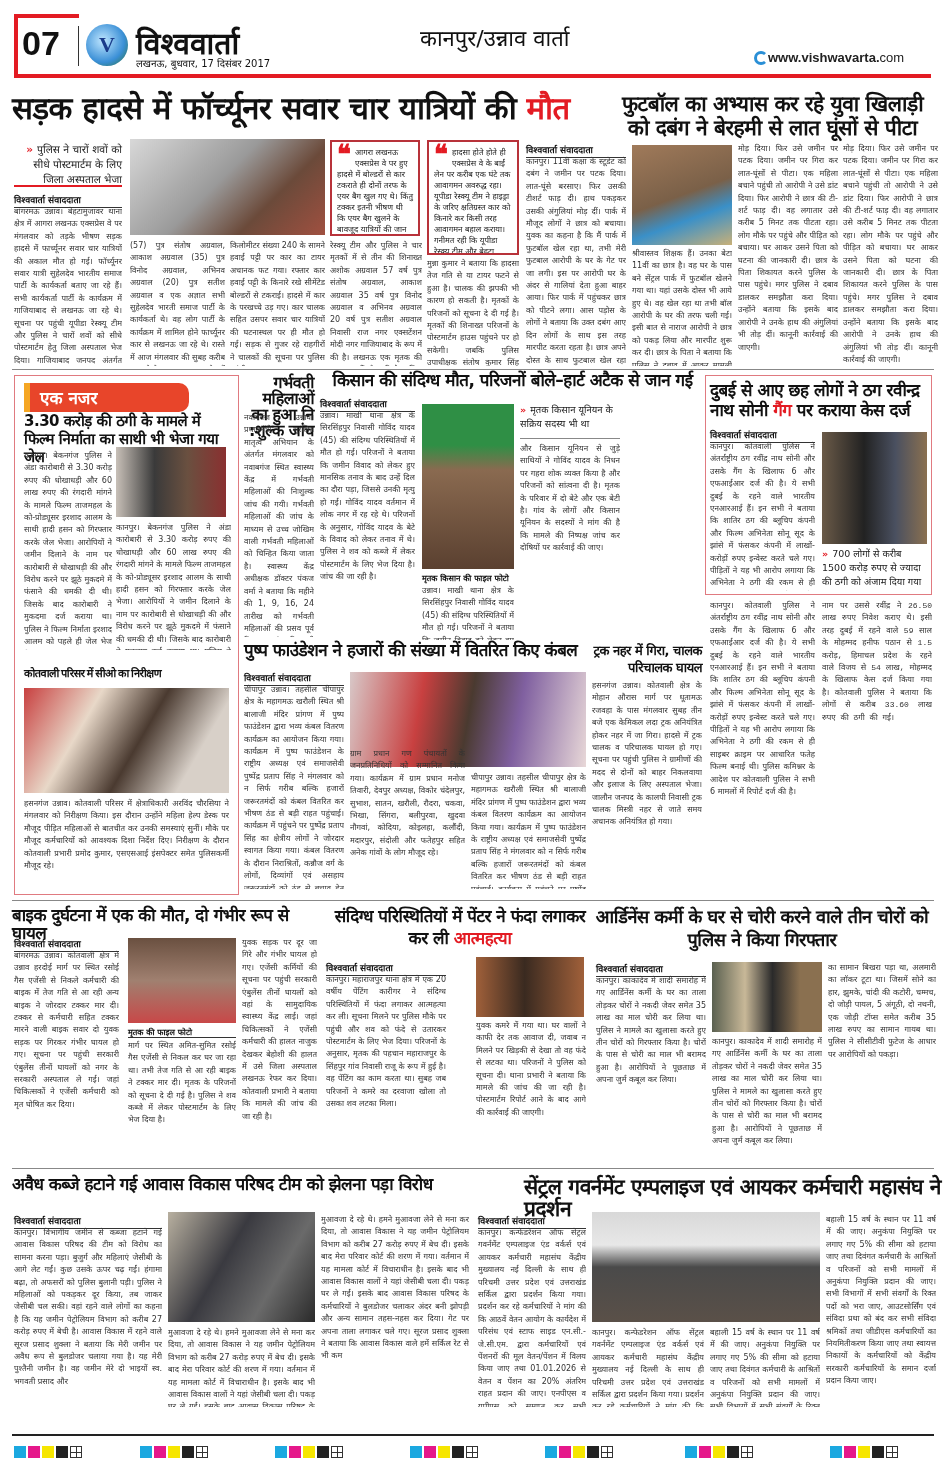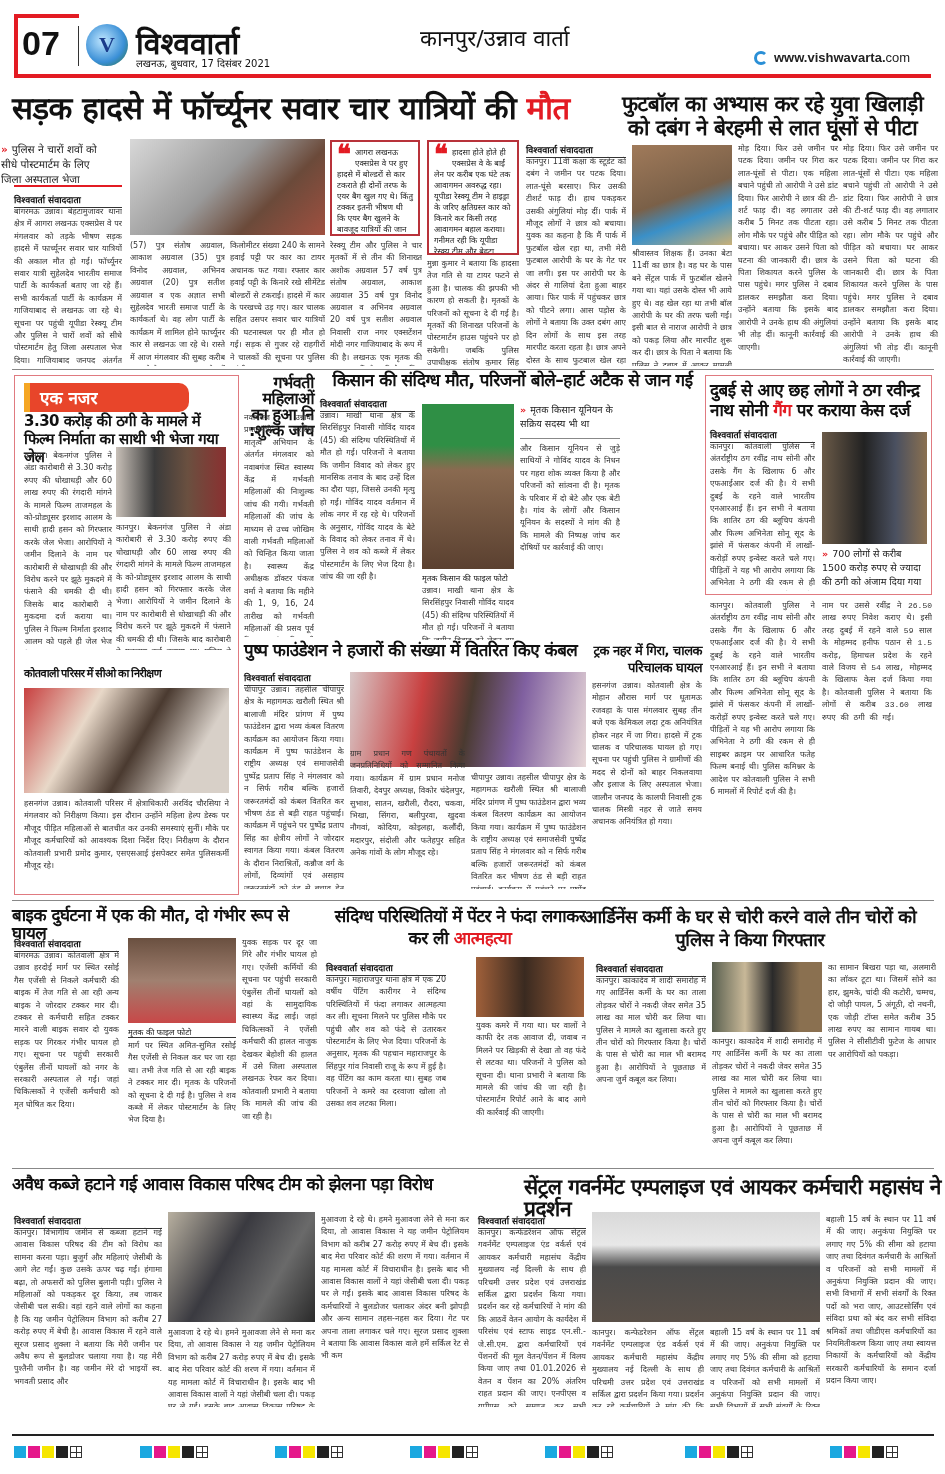--- a/index.html
+++ b/index.html
@@ -7,30 +7,30 @@
   .abs{position:absolute}
   
   .mast-frame{left:14px;top:14px;width:65px;height:64px;border-left:4px solid #e31b23;border-top:4px solid #e31b23}
   .mast-line{left:14px;top:74px;width:917px;height:4px;background:#e31b23}
   .page-no{left:22px;top:24px;font-size:34px;font-weight:bold;color:#111;font-family:"Liberation Sans",sans-serif}
   .mast-sep{left:78px;top:26px;width:1px;height:40px;background:#333}
   .logo{left:86px;top:24px;width:42px;height:42px;border-radius:50%;background:radial-gradient(circle at 40% 40%,#bfe6ff,#3a8fd6 60%,#2a6f2f);display:flex;align-items:center;justify-content:center;color:#1a3b8a;font-weight:bold;font-size:22px;font-family:"Liberation Serif",serif}
   .brand{left:136px;top:22px;font-size:30px;font-weight:bold;color:#111}
   .dateline{left:136px;top:56px;font-size:10px;color:#111}
   .section{left:420px;top:22px;font-size:22px;color:#111}
-  .site{left:754px;top:50px;font-size:13px;font-weight:bold;color:#222;font-family:"Liberation Sans",sans-serif;display:flex;align-items:center;gap:6px}
+  .site{left:754px;top:50px;font-size:13px;font-weight:bold;color:#222;font-family:"Liberation Sans",sans-serif;display:flex;align-items:center;}
   .site .ie{width:14px;height:14px;border-radius:50%;border:3px solid #2a8fd6;border-right-color:transparent}
   .site .dom{font-weight:normal}
   
   .hl{font-weight:bold;color:#111;line-height:1.05;letter-spacing:-0.5px}
   .red{color:#e31b23}
   .byline{font-size:9px;font-weight:bold;color:#111;border-bottom:1px solid #333;padding-bottom:1px}
   .body{font-size:8px;line-height:12.4px;color:#333;text-align:justify;overflow:hidden}
   .photo{background:#8a8a8a;overflow:hidden}
-  .caption{font-size:9px;font-weight:normal;color:#111}
+  .caption{font-size:9px;font-weight:bold;color:#111}
   .quote{border:2px solid #b8323a;padding:8px 10px;font-size:9.5px;line-height:14px;color:#222;overflow:hidden}
   .quote .q{color:#e31b23;font-size:26px;font-weight:bold;line-height:14px;float:left;margin-right:4px;font-family:"DejaVu Serif",serif}
   .pull{font-size:11px;line-height:16px;color:#222}
   .pull .chev{color:#e31b23;font-weight:bold;margin-right:4px}
   .rule-red{height:2px;background:#e31b23}
   .box-red{border:1.5px solid #e07a80}
   .tag{background:#e8452a;color:#fff;font-weight:bold;font-size:17px;padding:3px 10px;border-radius:0 10px 10px 0;border-left:6px solid #f5a623}
   .hrule{height:1px;background:#888}
   .cmyk{top:1446px;height:14px;display:flex;gap:2px}
   .cmyk span{width:12px;height:12px;display:inline-block}
@@ -38,29 +38,29 @@
 </style>
 </head>
 <body>
 
 <div class="abs mast-frame"></div>
 <div class="abs mast-line"></div>
 <div class="abs page-no">07</div>
 <div class="abs mast-sep"></div>
 <div class="abs logo">V</div>
 <div class="abs brand">विश्ववार्ता</div>
-<div class="abs dateline">लखनऊ,   बुधवार, 17 दिसंबर 2021</div>
+<div class="abs dateline">लखनऊ,   बुधवार, 17 दिसंबर 2017</div>
 <div class="abs section">कानपुर/उन्नाव वार्ता</div>
 <div class="abs site">
   <span class="ie"></span>
   <span><span>www.vishwavarta.</span><span class="dom">com</span></span>
 </div>
 
 <div class="abs hl" style="left:12px;top:92px;width:600px;font-size:31px;"><span>सड़क हादसे में फॉर्च्यूनर सवार चार यात्रियों की </span><span class="red">मौत</span></div>
-<div class="abs pull" style="left:1px;top:142px;width:108px;font-size:10.5px;line-height:15px;"><span class="chev">»</span><span>पुलिस ने चारों शवों को सीधे पोस्टमार्टम के लिए जिला अस्पताल भेजा</span></div>
+<div class="abs pull" style="left:14px;top:142px;width:108px;font-size:10.5px;line-height:15px;text-align:right;"><span class="chev">»</span><span>पुलिस ने चारों शवों को सीधे पोस्टमार्टम के लिए जिला अस्पताल भेजा</span></div>
 <div class="abs rule-red" style="left:14px;top:185px;width:108px;"></div>
 <div class="abs byline" style="left:14px;top:193px;width:108px;">विश्ववार्ता संवाददाता</div>
 <div class="abs body" style="left:14px;top:206px;width:108px;height:160px;">बांगरमऊ उन्नाव। बेहटामुजावर थाना क्षेत्र में आगरा लखनऊ एक्सप्रेस वे पर मंगलवार को तड़के भीषण सड़क हादसे में फार्च्यूनर सवार चार यात्रियों की अकाल मौत हो गई। फॉर्च्यूनर सवार यात्री सुहेलदेव भारतीय समाज पार्टी के कार्यकर्ता बताए जा रहे हैं। सभी कार्यकर्ता पार्टी के कार्यक्रम में गाजियाबाद से लखनऊ जा रहे थे। सूचना पर पहुंची यूपीडा रेस्क्यू टीम और पुलिस ने चारों शवों को सीधे पोस्टमार्टम हेतु जिला अस्पताल भेज दिया। गाजियाबाद जनपद अंतर्गत कस्बा मोदी नगर के मोहल्ला राजनगर एक्सटेंशन निवासी अशोक अग्रवाल</div>
 <div class="abs photo" style="left:130px;top:139px;width:195px;height:96px;background:linear-gradient(135deg,#d8d8d8,#9a9a9a 45%,#6b4a3a 70%,#a05040);"></div>
 <div class="abs body" style="left:130px;top:240px;width:95px;height:126px;">(57) पुत्र संतोष अग्रवाल, आकाश अग्रवाल (35) पुत्र विनोद अग्रवाल, अभिनव अग्रवाल (20) पुत्र सतीश अग्रवाल व एक अज्ञात सभी सुहेलदेव भारती समाज पार्टी के कार्यकर्ता थे। वह लोग पार्टी के कार्यक्रम में शामिल होने फार्च्यूनर कार से लखनऊ जा रहे थे। रास्ते में आज मंगलवार की सुबह करीब छः बजे बेहटामुजावर थाना क्षेत्र में आगरा लखनऊ एक्सप्रेस वे पर</div>
 <div class="abs body" style="left:230px;top:240px;width:95px;height:126px;">किलोमीटर संख्या 240 के सामने हवाई पट्टी पर कार का टायर अचानक फट गया। रफ्तार कार हवाई पट्टी के किनारे रखे सीमेंटेड बोल्डरों से टकराई। हादसे में कार के परखच्चे उड़ गए। कार चालक सहित उसपर सवार चार यात्रियों की घटनास्थल पर ही मौत हो गई। सड़क से गुजर रहे राहगीरों ने चालकों की सूचना पर पुलिस पहुंची।</div>
 <div class="abs quote" style="left:330px;top:140px;width:90px;height:96px;font-size:8px;line-height:11px;padding:5px;"><span class="q">❝</span><span>आगरा लखनऊ एक्सप्रेस वे पर हुए हादसे में बोल्डरों से कार टकराते ही दोनों तरफ के एयर बैग खुल गए थे। किंतु टक्कर इतनी भीषण थी कि एयर बैग खुलने के बावजूद यात्रियों की जान नहीं बच सकी।</span></div>
 <div class="abs quote" style="left:427px;top:140px;width:92px;height:115px;font-size:8px;line-height:11px;padding:5px;"><span class="q">❝</span><span>हादसा होते होते ही एक्सप्रेस वे के बाईं लेन पर करीब एक घंटे तक आवागमन अवरुद्ध रहा। यूपीडा रेस्क्यू टीम ने हाइड्रा के जरिए क्षतिग्रस्त कार को किनारे कर किसी तरह आवागमन बहाल कराया। गनीमत रही कि यूपीडा रेस्क्यू टीम और बेहटा पुलिस की तत्परता के चलते घने कोहरे के बावजूद और कोई हादसा नहीं हुआ।</span></div>
 <div class="abs body" style="left:330px;top:240px;width:92px;height:126px;">रेस्क्यू टीम और पुलिस ने चार मृतकों में से तीन की शिनाख्त अशोक अग्रवाल 57 वर्ष पुत्र संतोष अग्रवाल, आकाश अग्रवाल 35 वर्ष पुत्र विनोद अग्रवाल व अभिनव अग्रवाल 20 वर्ष पुत्र सतीश अग्रवाल निवासी राज नगर एक्सटेंशन मोदी नगर गाजियाबाद के रूप में की है। लखनऊ एक मृतक की पहचान नहीं हो सकी है। पुलिस ने शव कब्जे में लेकर पोस्टमार्टम हेतु जिला अस्पताल भेज दिया। थाना प्रभारी पवन कुमार ने बताया कि हादसा तेज</div>
 <div class="abs body" style="left:427px;top:258px;width:92px;height:108px;">मुन्ना कुमार ने बताया कि हादसा तेज गति से या टायर फटने से हुआ है। चालक की झपकी भी कारण हो सकती है। मृतकों के परिजनों को सूचना दे दी गई है। मृतकों की शिनाख्त परिजनों के पोस्टमार्टम हाउस पहुंचने पर हो सकेगी। जबकि पुलिस उपाधीक्षक संतोष कुमार सिंह का कहना है कि चालक को अचानक झपकी आ जाने से कार अनियंत्रित होकर डिवाइडर से टकराई है।</div>
@@ -122,21 +122,21 @@
 <div class="abs caption" style="left:128px;top:1026px;width:108px;font-size:8px;border-bottom:1px solid #333;">मृतक की फाइल फोटो</div>
 <div class="abs body" style="left:128px;top:1040px;width:108px;height:120px;">मार्ग पर स्थित अमित-सुमित रसोई गैस एजेंसी से निकल कर घर जा रहा था। तभी तेज गति से आ रही बाइक ने टक्कर मार दी। मृतक के परिजनों को सूचना दे दी गई है। पुलिस ने शव कब्जे में लेकर पोस्टमार्टम के लिए भेज दिया है।</div>
 <div class="abs body" style="left:242px;top:937px;width:75px;height:223px;">युवक सड़क पर दूर जा गिरे और गंभीर घायल हो गए। एजेंसी कर्मियों की सूचना पर पहुंची सरकारी एंबुलेंस तीनों घायलों को वहां के सामुदायिक स्वास्थ्य केंद्र लाई। जहां चिकित्सकों ने एजेंसी कर्मचारी की हालत नाजुक देखकर बेहोशी की हालत में उसे जिला अस्पताल लखनऊ रेफर कर दिया। कोतवाली प्रभारी ने बताया कि मामले की जांच की जा रही है।</div>
 
 <div class="abs hl" style="left:325px;top:905px;width:270px;font-size:17px;text-align:center;line-height:22px;"><span>संदिग्ध परिस्थितियों में पेंटर ने फंदा लगाकर कर ली </span><span class="red">आत्महत्या</span></div>
 <div class="abs byline" style="left:326px;top:961px;width:120px;">विश्ववार्ता संवाददाता</div>
 <div class="abs body" style="left:326px;top:974px;width:120px;height:186px;">कानपुर। महाराजपुर थाना क्षेत्र में एक 20 वर्षीय पेंटिंग कारीगर ने संदिग्ध परिस्थितियों में फंदा लगाकर आत्महत्या कर ली। सूचना मिलने पर पुलिस मौके पर पहुंची और शव को फंदे से उतारकर पोस्टमार्टम के लिए भेज दिया। परिजनों के अनुसार, मृतक की पहचान महाराजपुर के सिंहपुर गांव निवासी राजू के रूप में हुई है। वह पेंटिंग का काम करता था। सुबह जब परिजनों ने कमरे का दरवाजा खोला तो उसका शव लटका मिला।</div>
 <div class="abs photo" style="left:476px;top:957px;width:108px;height:60px;background:linear-gradient(90deg,#a0603a,#3a2a20 45%,#a0603a);"></div>
 <div class="abs body" style="left:476px;top:1020px;width:110px;height:140px;">युवक कमरे में गया था। घर वालों ने काफी देर तक आवाज दी, जवाब न मिलने पर खिड़की से देखा तो वह फंदे से लटका था। परिजनों ने पुलिस को सूचना दी। थाना प्रभारी ने बताया कि मामले की जांच की जा रही है। पोस्टमार्टम रिपोर्ट आने के बाद आगे की कार्रवाई की जाएगी।</div>
 
-<div class="abs hl" style="left:580px;top:905px;width:340px;font-size:18px;text-align:center;line-height:23px;">आर्डिनेंस कर्मी के घर से चोरी करने वाले तीन चोरों को पुलिस ने किया गिरफ्तार</div>
+<div class="abs hl" style="left:592px;top:905px;width:340px;font-size:18px;text-align:center;line-height:23px;">आर्डिनेंस कर्मी के घर से चोरी करने वाले तीन चोरों को पुलिस ने किया गिरफ्तार</div>
 <div class="abs byline" style="left:596px;top:962px;width:110px;">विश्ववार्ता संवाददाता</div>
 <div class="abs body" style="left:596px;top:975px;width:110px;height:185px;">कानपुर। काकादेव में शादी समारोह में गए आर्डिनेंस कर्मी के घर का ताला तोड़कर चोरों ने नकदी जेवर समेत 35 लाख का माल चोरी कर लिया था। पुलिस ने मामले का खुलासा करते हुए तीन चोरों को गिरफ्तार किया है। चोरों के पास से चोरी का माल भी बरामद हुआ है। आरोपियों ने पूछताछ में अपना जुर्म कबूल कर लिया।</div>
 <div class="abs photo" style="left:712px;top:962px;width:110px;height:70px;background:linear-gradient(90deg,#5a6050,#c8b898 30%,#2a2a2a 55%,#8a7050 80%);"></div>
 <div class="abs body" style="left:712px;top:1036px;width:110px;height:124px;">कानपुर। काकादेव में शादी समारोह में गए आर्डिनेंस कर्मी के घर का ताला तोड़कर चोरों ने नकदी जेवर समेत 35 लाख का माल चोरी कर लिया था। पुलिस ने मामले का खुलासा करते हुए तीन चोरों को गिरफ्तार किया है। चोरों के पास से चोरी का माल भी बरामद हुआ है। आरोपियों ने पूछताछ में अपना जुर्म कबूल कर लिया।</div>
 <div class="abs body" style="left:828px;top:962px;width:108px;height:198px;">का सामान बिखरा पड़ा था, अलमारी का लॉकर टूटा था। जिसमें सोने का हार, झुमके, चांदी की कटोरी, चम्मच, दो जोड़ी पायल, 5 अंगूठी, दो नथनी, एक जोड़ी टॉप्स समेत करीब 35 लाख रुपए का सामान गायब था। पुलिस ने सीसीटीवी फुटेज के आधार पर आरोपियों को पकड़ा।</div>
 
 <div class="abs hl" style="left:12px;top:1176px;width:455px;font-size:17px;">अवैध कब्जे हटाने गई आवास विकास परिषद टीम को झेलना पड़ा विरोध</div>
 <div class="abs byline" style="left:14px;top:1214px;width:148px;">विश्ववार्ता संवाददाता</div>
 <div class="abs body" style="left:14px;top:1227px;width:148px;height:180px;">कानपुर। विभागीय जमीन से कब्जा हटाने गई आवास विकास परिषद की टीम को विरोध का सामना करना पड़ा। बुजुर्ग और महिलाएं जेसीबी के आगे लेट गईं। कुछ उसके ऊपर चढ़ गईं। हंगामा बढ़ा, तो अफसरों को पुलिस बुलानी पड़ी। पुलिस ने महिलाओं को पकड़कर दूर किया, तब जाकर जेसीबी चल सकी। वहां रहने वाले लोगों का कहना है कि यह जमीन पेट्रोलियम विभाग को करीब 27 करोड़ रुपए में बेची है। आवास विकास में रहने वाले सूरज प्रसाद शुक्ला ने बताया कि मेरी जमीन पर अवैध रूप से बुलडोजर चलाया गया है। यह मेरी पुश्तैनी जमीन है। वह जमीन मेरे दो भाइयों स्व. भगवती प्रसाद और</div>
 <div class="abs photo" style="left:168px;top:1212px;width:147px;height:110px;background:linear-gradient(120deg,#b8b0a0,#3a3a40 40%,#6a6a6a 70%,#2a2a2a);"></div>

